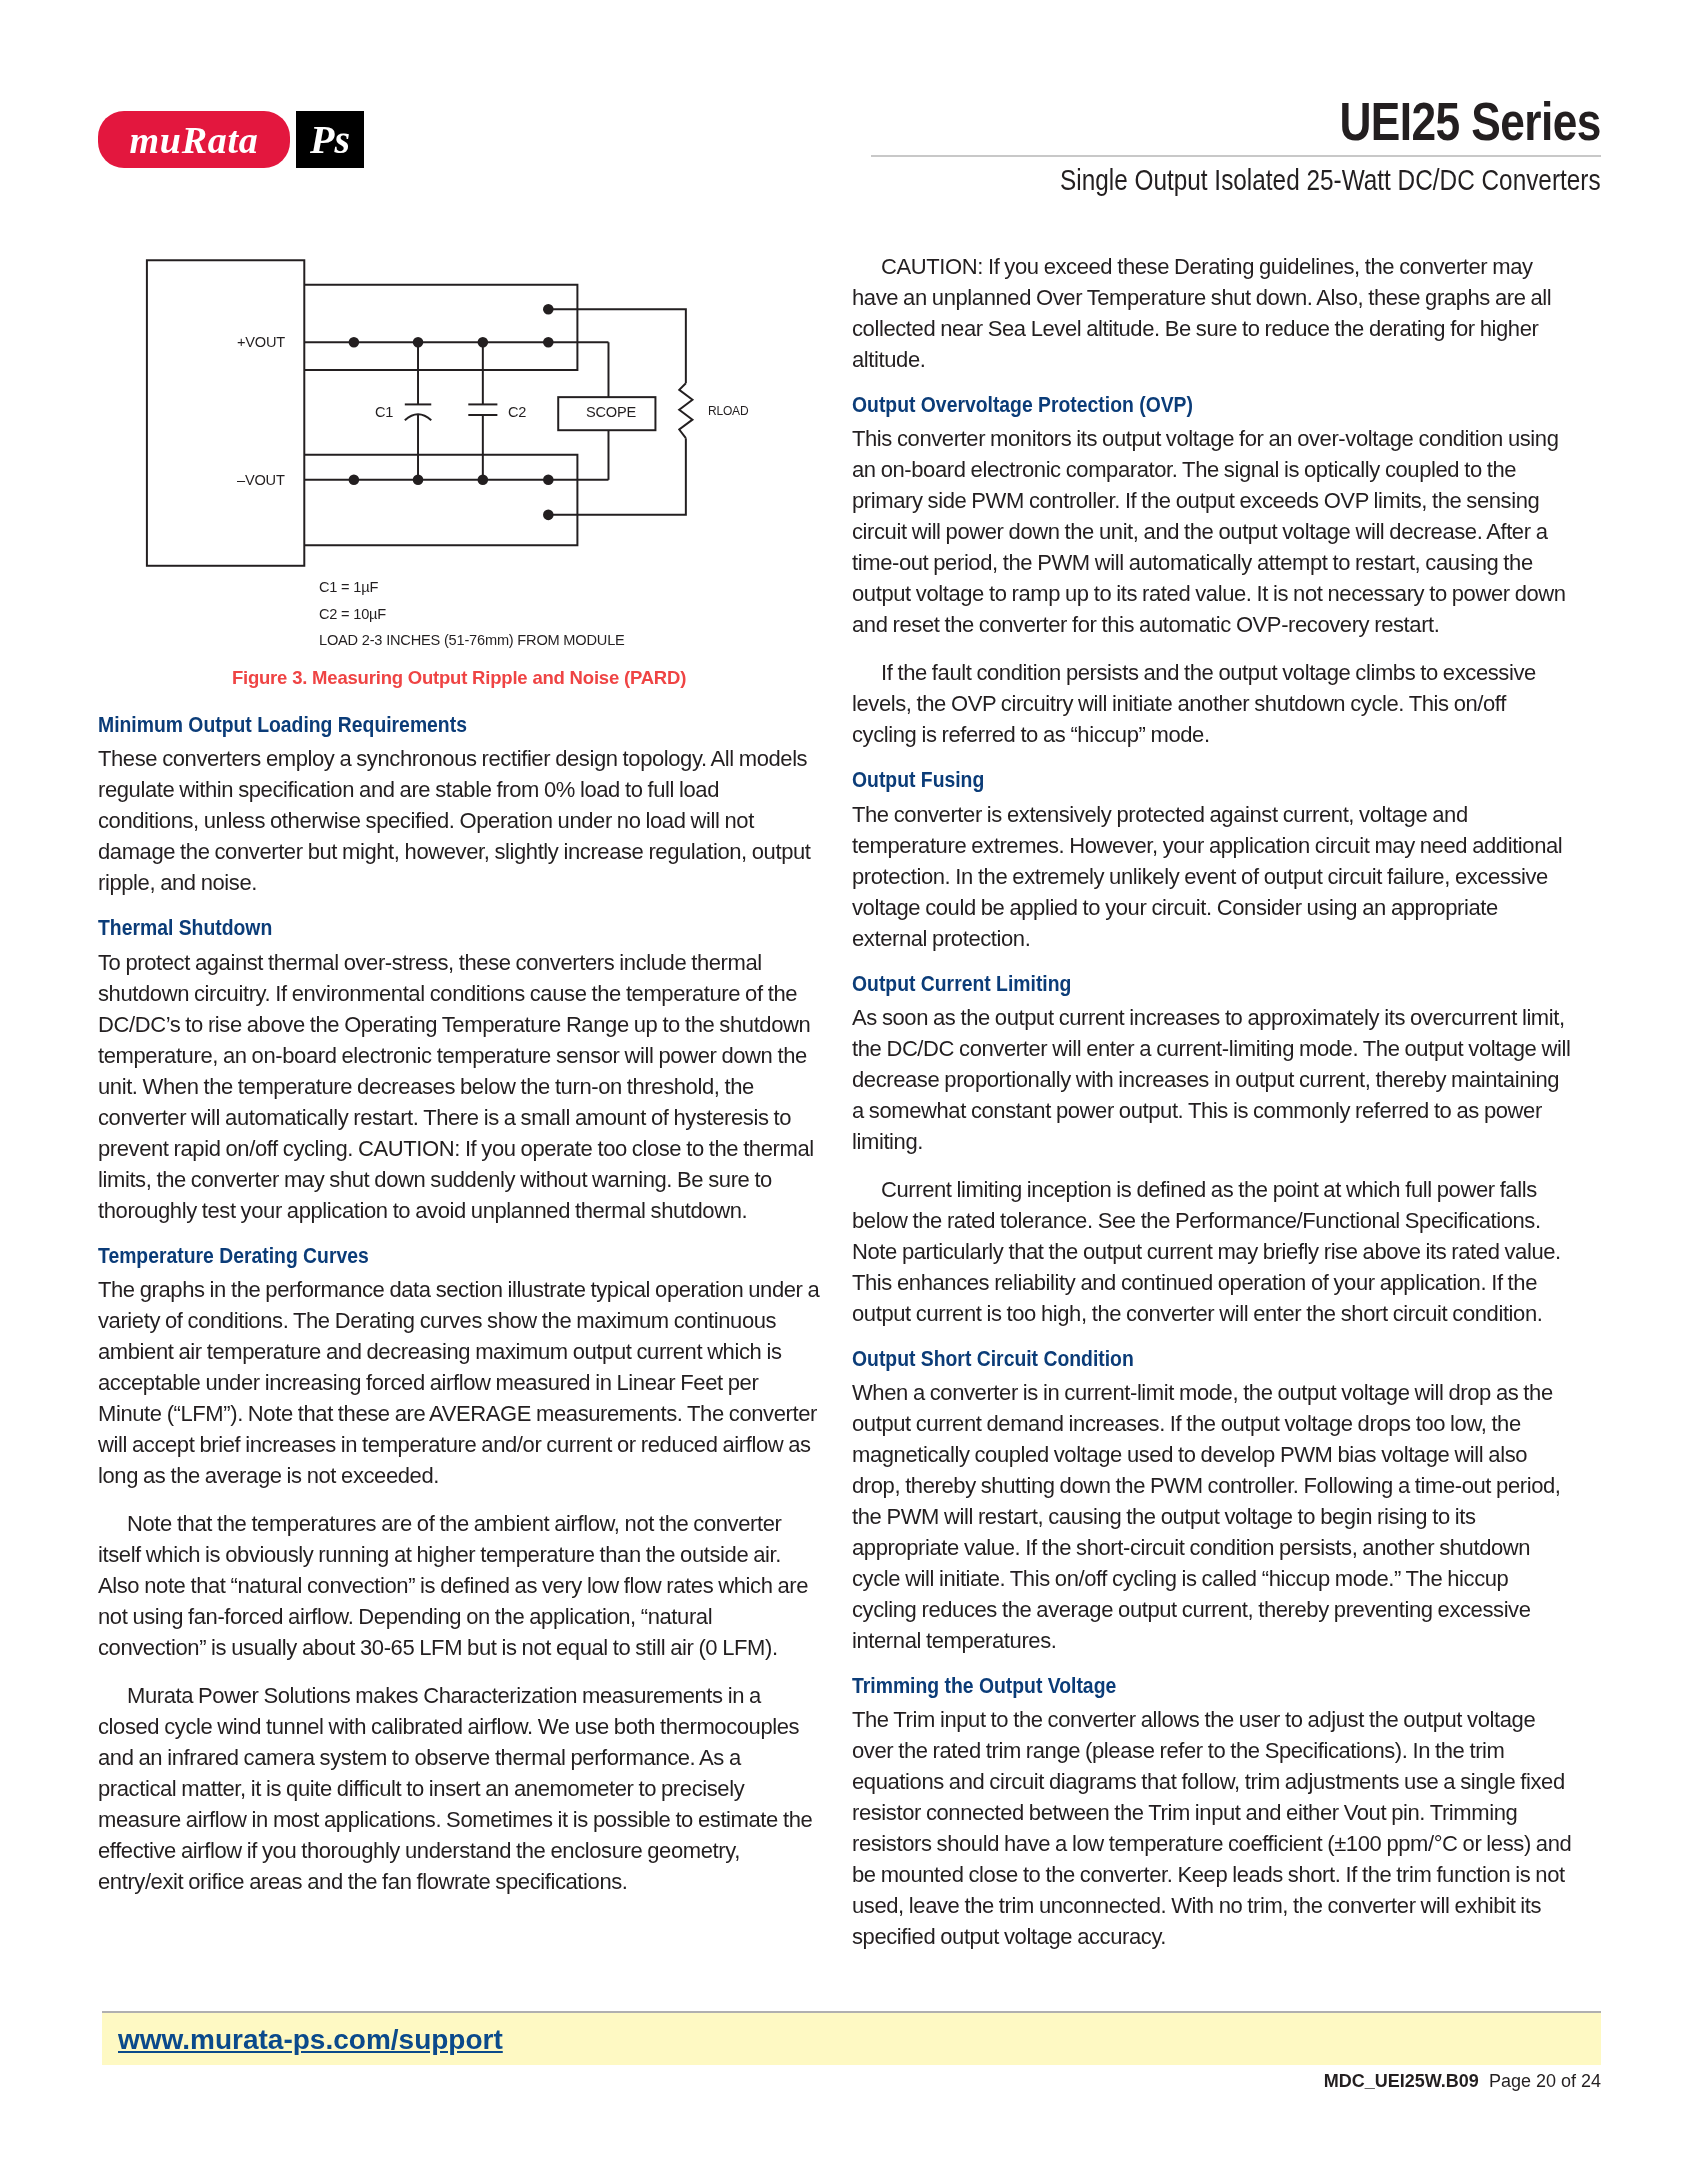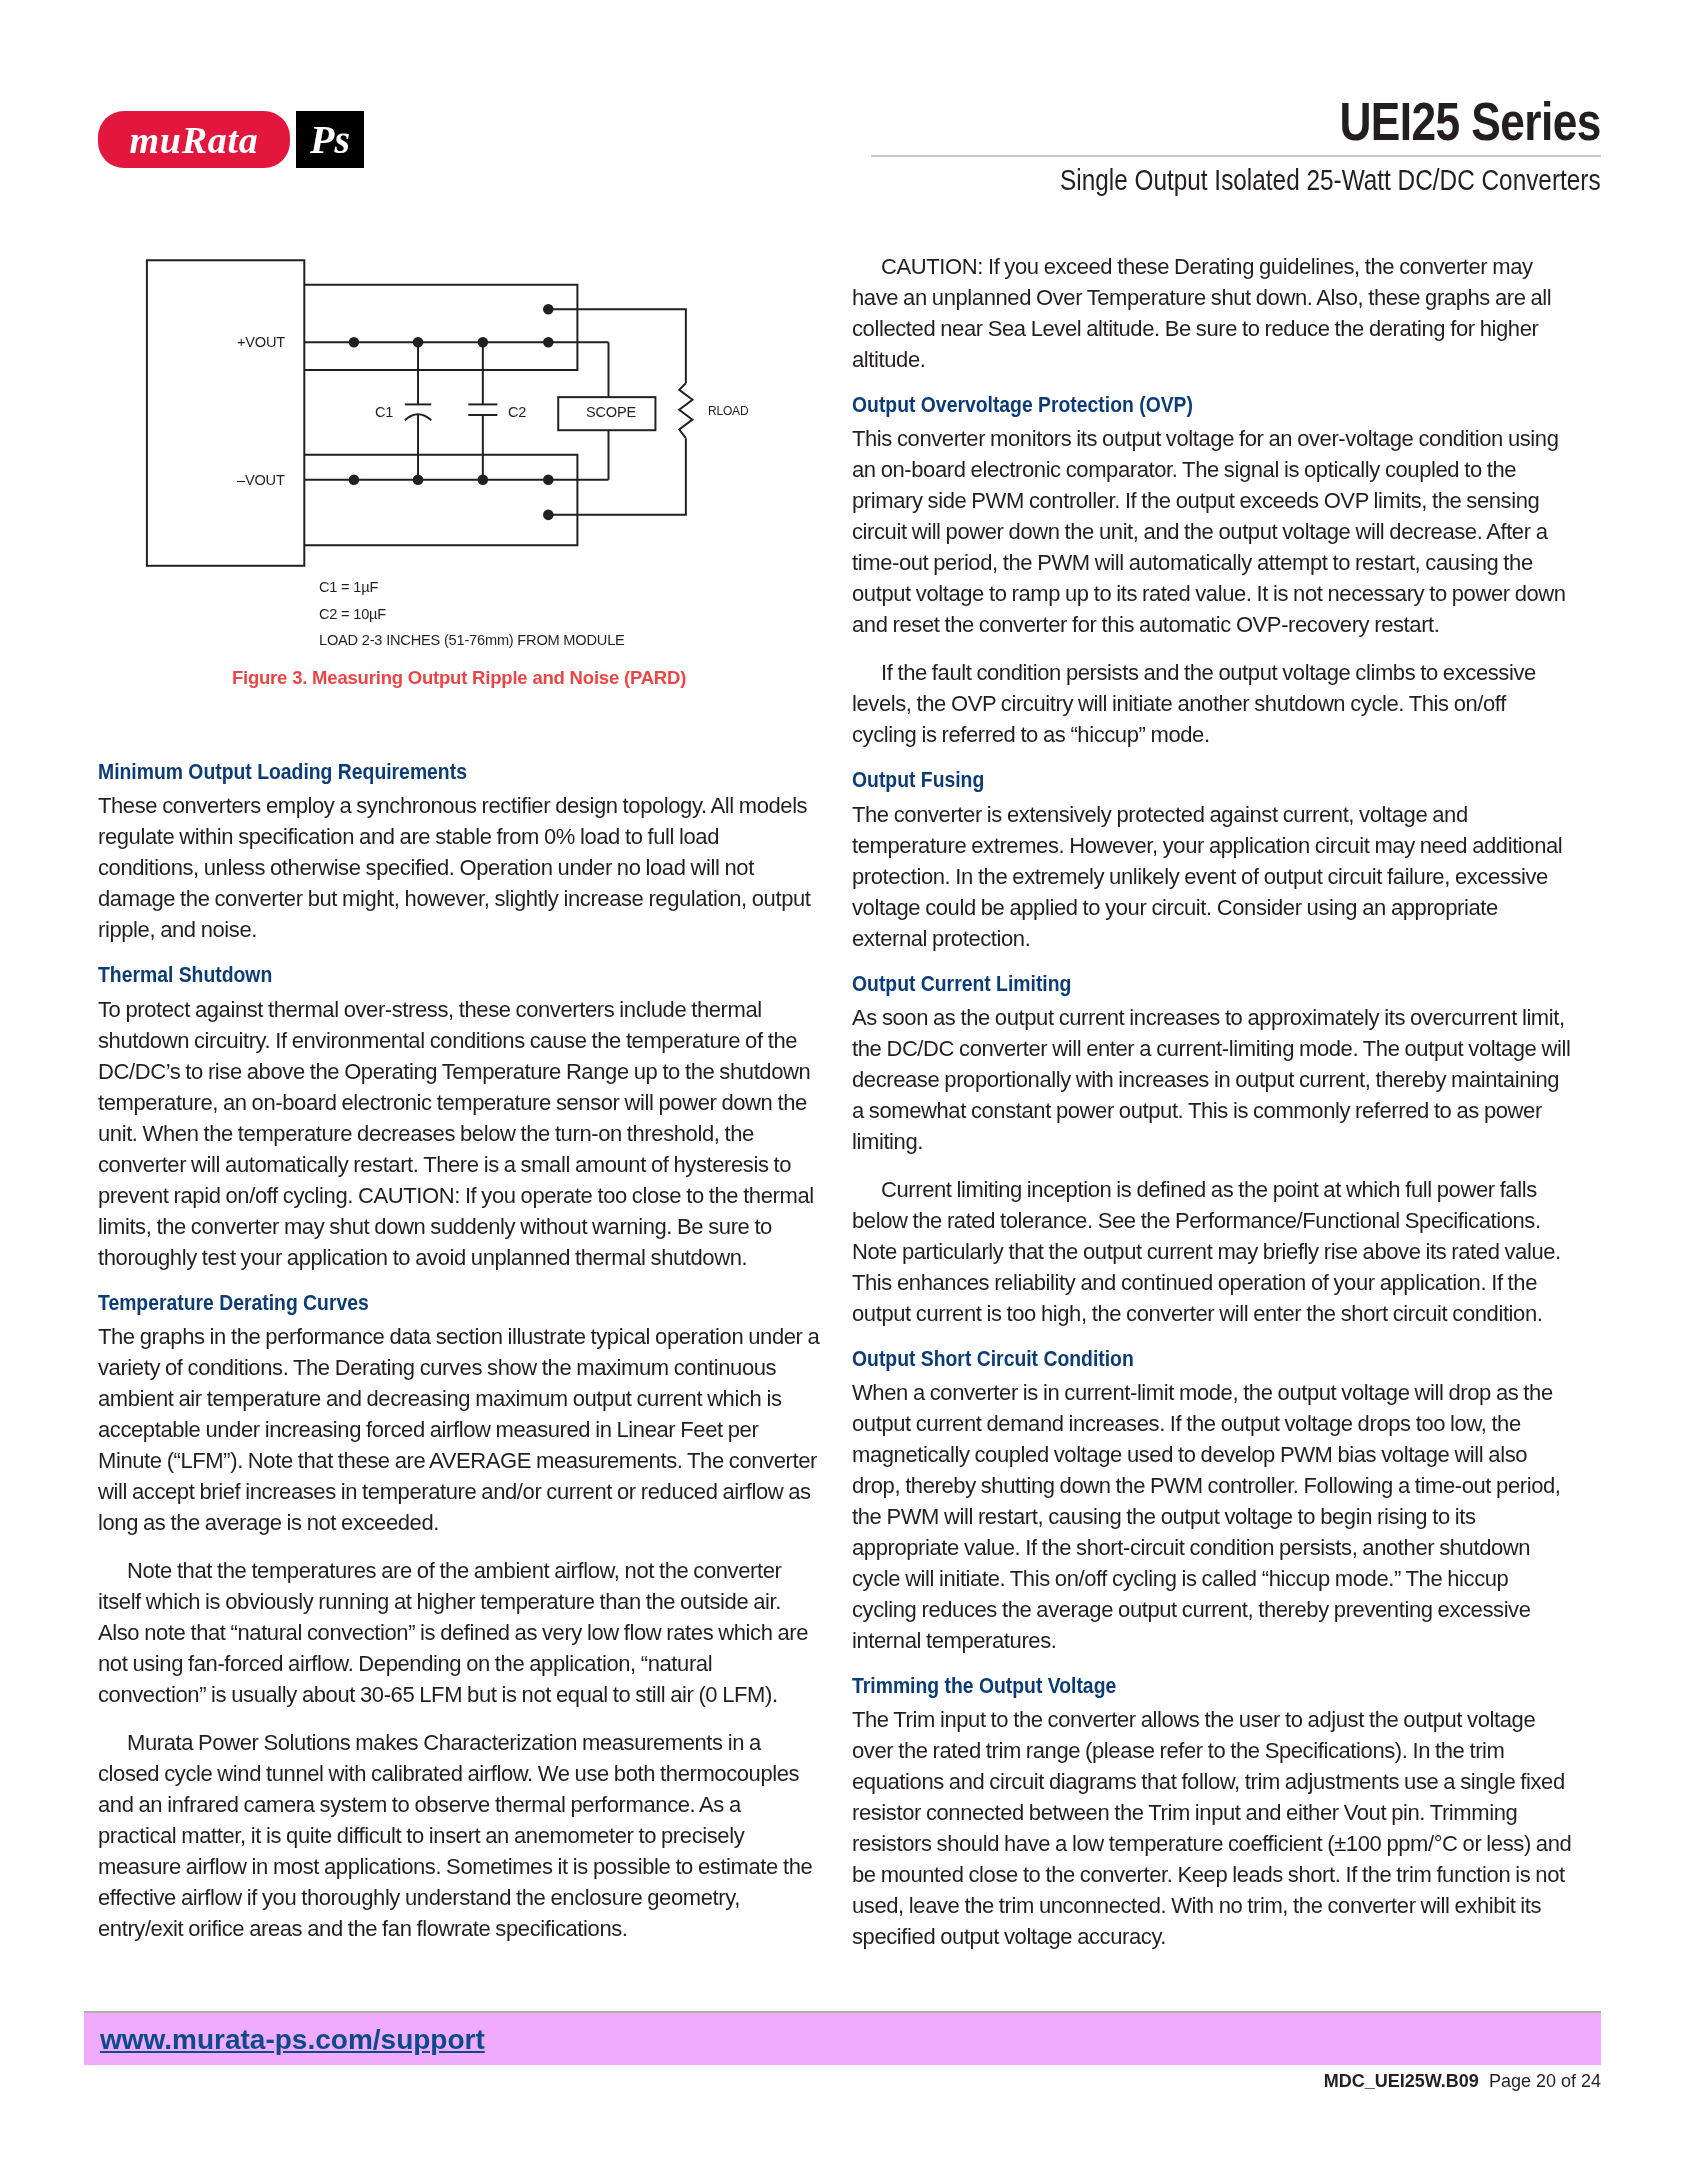--- a/index.html
+++ b/index.html
@@ -23,21 +23,21 @@
 
   .heading { font-size: 22px; font-weight: bold; color: #0b3c78; margin: 0 0 5.3px 0; transform: scaleX(0.88); transform-origin: left center; white-space: nowrap; }
   .para { font-size: 22px; line-height: 31px; margin: 0; text-align: left; letter-spacing: -0.4px; word-spacing: -0.7px; }
   .indent { text-indent: 29px; }
   .gap { height: 17px; }
 
   .figure { position: absolute; left: 132px; top: 251px; width: 662px; height: 463px; }
   .fig-note { position: absolute; font-size: 14.6px; color: #231f20; letter-spacing: -0.2px; white-space: nowrap; }
   .fig-caption { position: absolute; left: 98px; width: 722px; top: 667px; text-align: center; font-size: 18.5px; font-weight: bold; color: #ef4444; letter-spacing: -0.2px; }
 
-  .footer-bar { position: absolute; left: 84px; right: 86px; top: 2011px; height: 52px; background: #f0abfc; border-top: 2.6px solid #b0b0b0; }
+  .footer-bar { position: absolute; left: 102px; right: 86px; top: 2011px; height: 52px; background: #fef9c3; border-top: 2.6px solid #b0b0b0; }
   .footer-link { position: absolute; left: 16px; top: 10.6px; font-size: 28px; font-weight: bold; color: #0b4a8b; text-decoration: underline; }
   .footer-doc { position: absolute; right: 86px; top: 2071px; font-size: 18px; color: #231f20; white-space: nowrap; }
   .footer-doc b { font-weight: bold; }
 </style>
 </head>
 <body>
 
 <div class="logo">
   <div class="logo-red">muRata</div>
   <div class="logo-blue">Ps</div>
@@ -96,21 +96,21 @@
   <div class="fig-note" style="left:243px; top:153px;">C1</div>
   <div class="fig-note" style="left:376px; top:153px;">C2</div>
   <div class="fig-note" style="left:454px; top:153px;">SCOPE</div>
   <div class="fig-note" style="left:576px; top:153px; font-size:12px;">RLOAD</div>
   <div class="fig-note" style="left:187px; top:328px;">C1 = 1µF</div>
   <div class="fig-note" style="left:187px; top:355px;">C2 = 10µF</div>
   <div class="fig-note" style="left:187px; top:381px;">LOAD 2-3 INCHES (51-76mm) FROM MODULE</div>
 </div>
 <div class="fig-caption">Figure 3. Measuring Output Ripple and Noise (PARD)</div>
 
-<div class="col col-left" style="top:759px;">
+<div class="col col-left" style="top:712px;">
   <div>
     <div class="heading">Minimum Output Loading Requirements</div>
     <p class="para">These converters employ a synchronous rectifier design topology. All models regulate within specification and are stable from 0% load to full load conditions, unless otherwise specified. Operation under no load will not damage the converter but might, however, slightly increase regulation, output ripple, and noise.</p>
   </div>
   <div class="gap"></div>
   <div>
     <div class="heading">Thermal Shutdown</div>
     <p class="para">To protect against thermal over-stress, these converters include thermal shutdown circuitry. If environmental conditions cause the temperature of the DC/DC’s to rise above the Operating Temperature Range up to the shutdown temperature, an on-board electronic temperature sensor will power down the unit. When the temperature decreases below the turn-on threshold, the converter will automatically restart. There is a small amount of hysteresis to prevent rapid on/off cycling. CAUTION: If you operate too close to the thermal limits, the converter may shut down suddenly without warning. Be sure to thoroughly test your application to avoid unplanned thermal shutdown.</p>
   </div>
   <div class="gap"></div>

